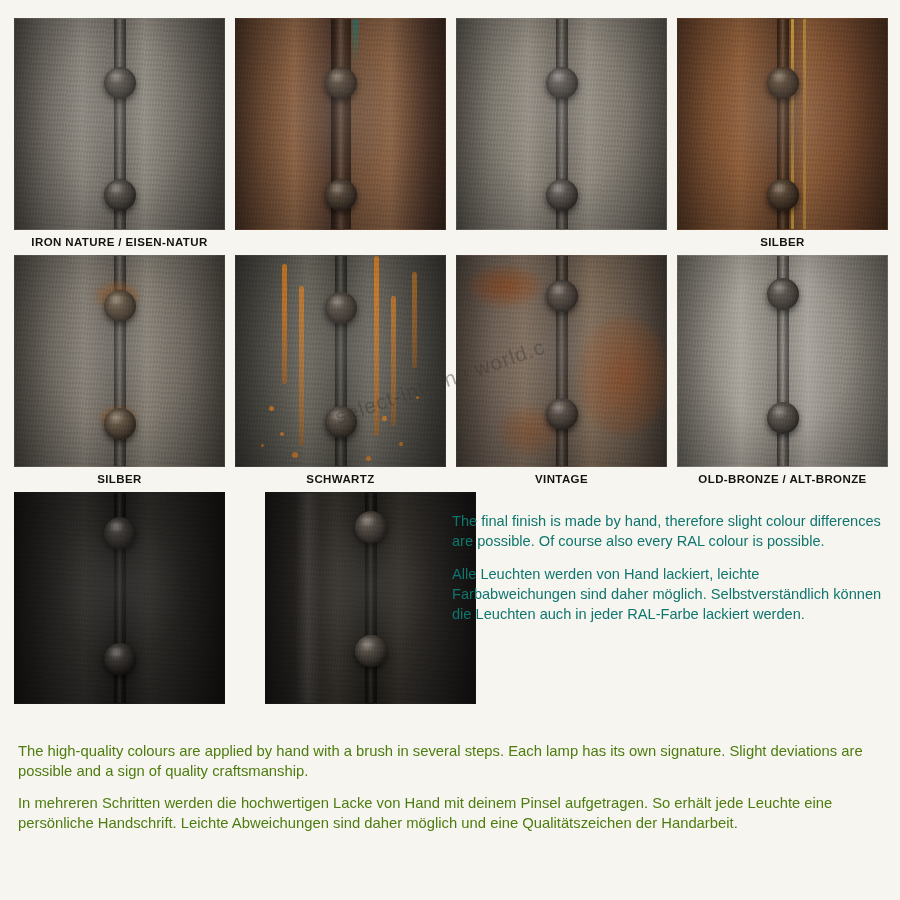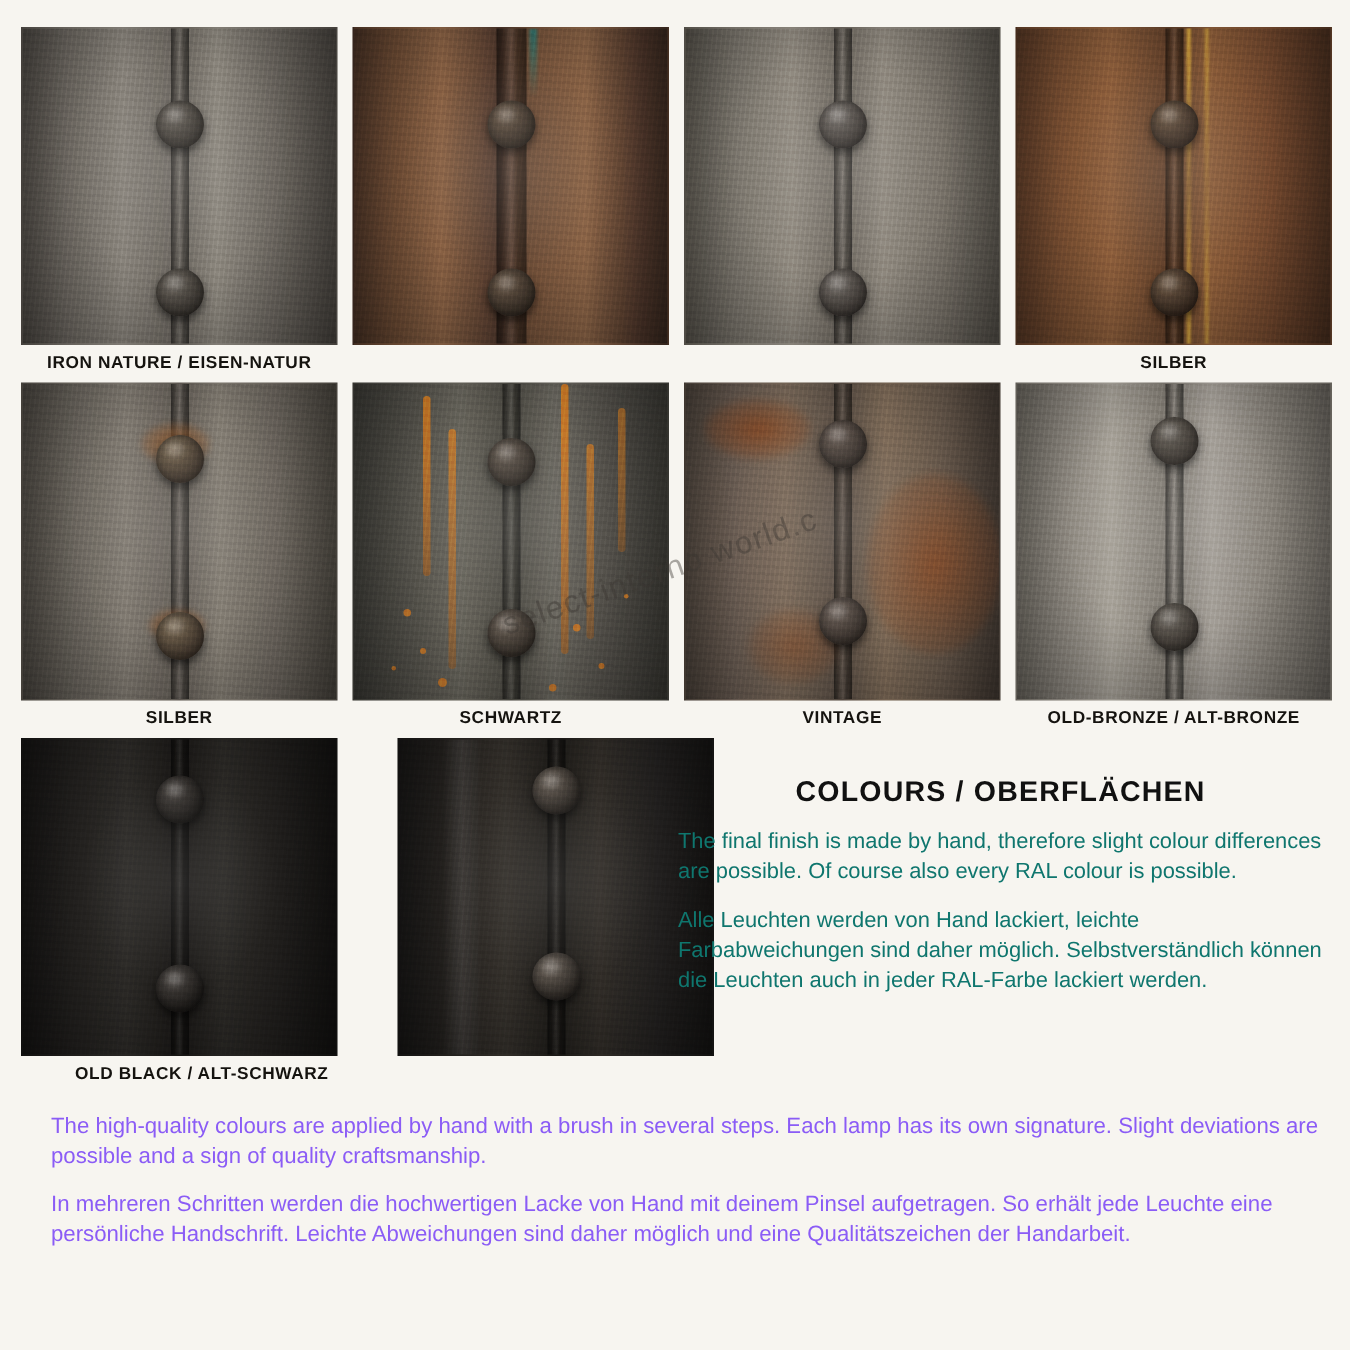--- a/index.html
+++ b/index.html
@@ -246,24 +246,24 @@
   }
 
   
   .bottom {
     position: absolute;
     left: 18px;
     right: 16px;
     top: 742px;
   }
   .bottom p {
-    margin: 0 0 12px 16px;
+    margin: 0 0 12px 0;
     font-size: 14.8px;
     line-height: 1.35;
-    color: #8b5cf6;
+    color: #4d7c0f;
   }
 
   
   .watermark {
     position: absolute;
     left: 330px;
     top: 370px;
     font-size: 21px;
     color: rgba(60,55,50,0.42);
     transform: rotate(-19deg);
@@ -397,40 +397,38 @@
     <div class="row">
 
       <div class="cell">
         <div class="swatch f-oldblack">
           <div class="seam"></div>
           <div class="rivet r1" style="top:24px;"></div>
           <div class="rivet r2" style="top:150px;"></div>
           <div class="grain"></div>
           <div class="vign"></div>
         </div>
-        <div class="caption">OLD BLACK / ALT-SCHWARZ</div>
       </div>
 
       <div class="cell">
         <div class="swatch f-blacksilver">
           <div class="sheen"></div>
           <div class="seam"></div>
           <div class="rivet r1" style="top:18px;"></div>
           <div class="rivet r2" style="top:142px;"></div>
           <div class="grain"></div>
           <div class="vign"></div>
         </div>
       </div>
 
     </div>
 
   </div>
 
   <div class="info">
-    <h2>COLOURS / OBERFLÄCHEN</h2>
     <p>The final finish is made by hand, therefore slight colour differences are possible. Of course also every RAL colour is possible.</p>
     <p>Alle Leuchten werden von Hand lackiert, leichte Farbabweichungen sind daher möglich. Selbstverständlich können die Leuchten auch in jeder RAL-Farbe lackiert werden.</p>
   </div>
 
   <div class="bottom">
     <p>The high-quality colours are applied by hand with a brush in several steps. Each lamp has its own signature. Slight deviations are possible and a sign of quality craftsmanship.</p>
     <p>In mehreren Schritten werden die hochwertigen Lacke von Hand mit deinem Pinsel aufgetragen. So erhält jede Leuchte eine persönliche Handschrift. Leichte Abweichungen sind daher möglich und eine Qualitätszeichen der Handarbeit.</p>
   </div>
 
   <div class="watermark">select-interno world.c</div>

